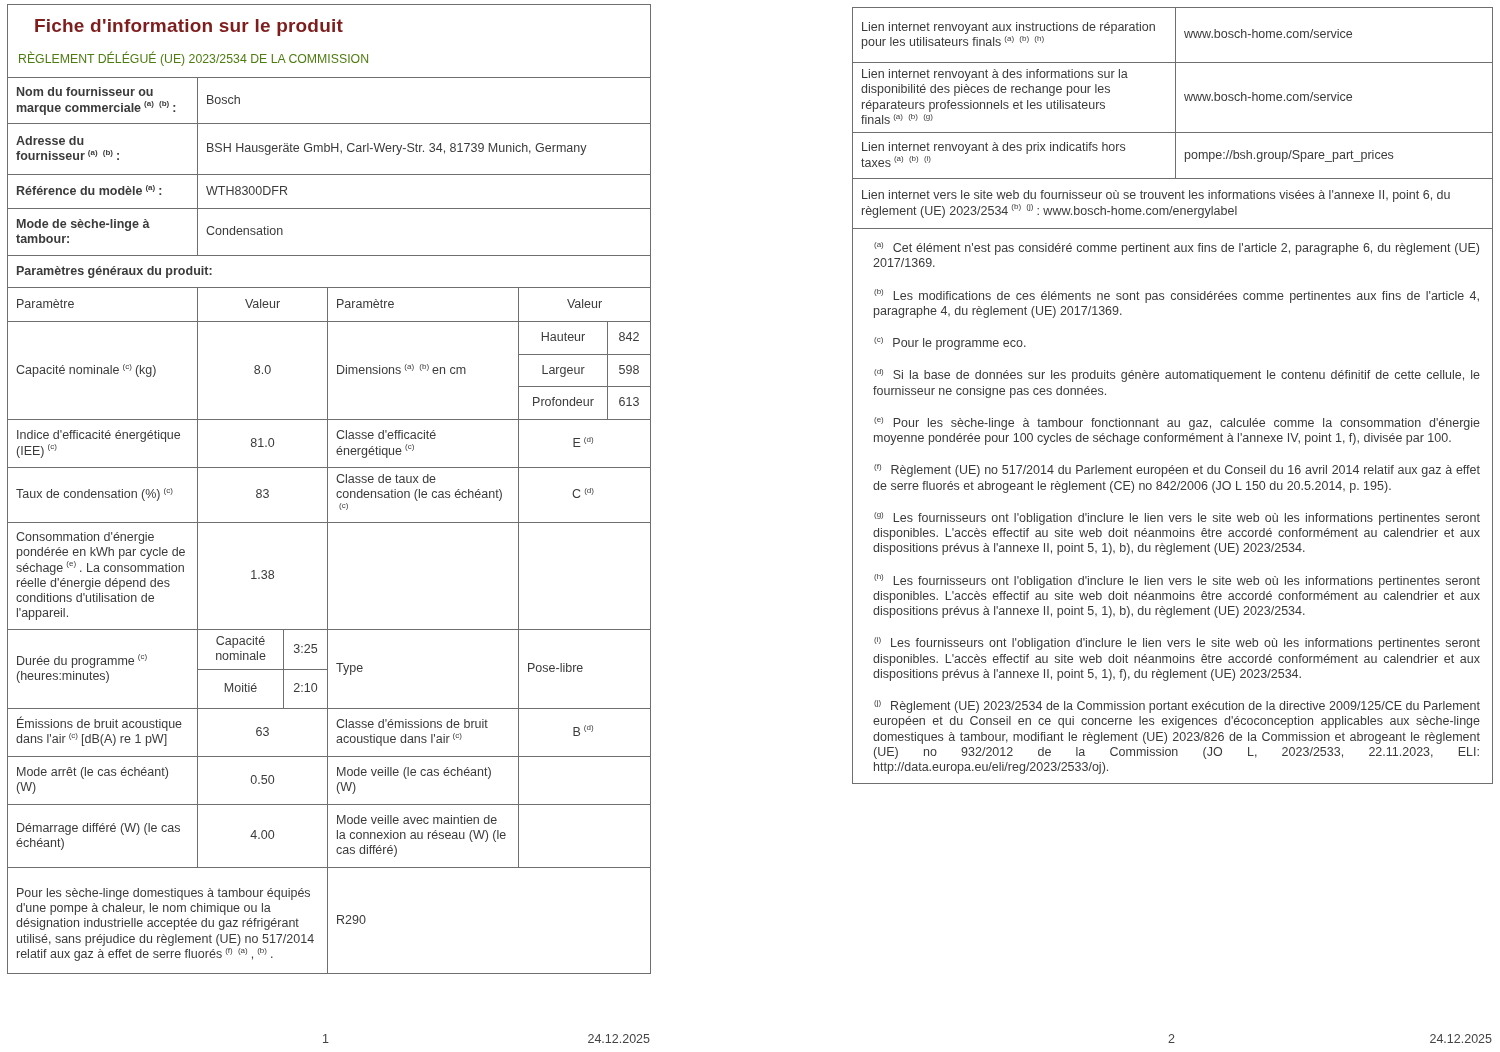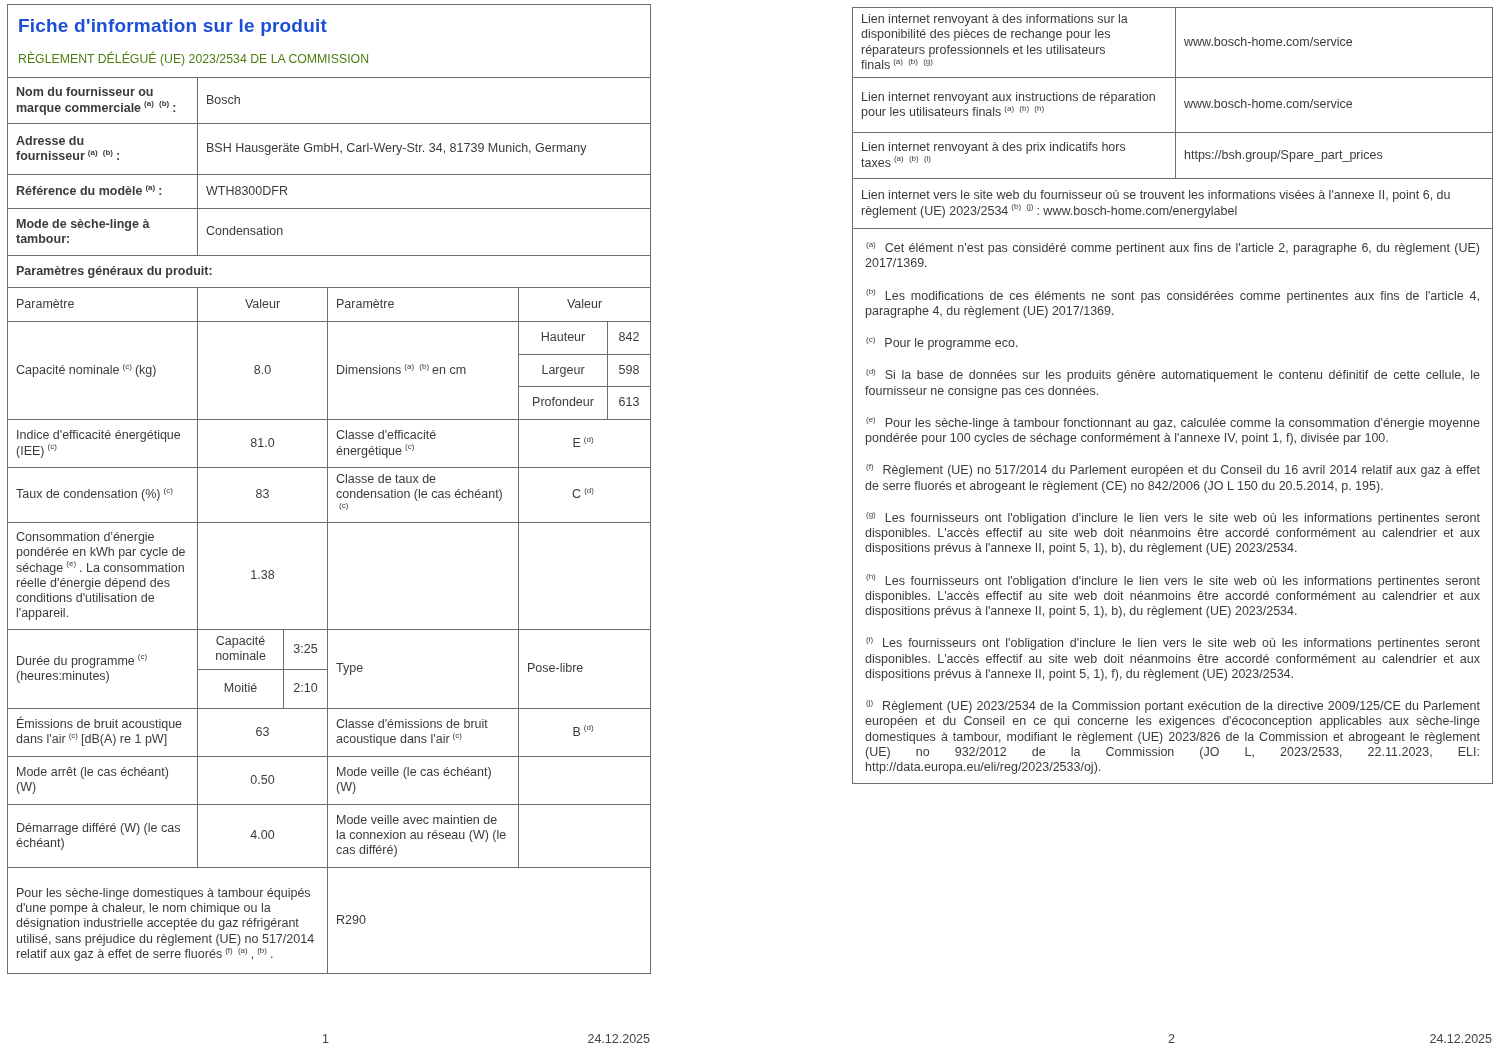--- a/index.html
+++ b/index.html
@@ -16,24 +16,24 @@
     padding:4px 8px;vertical-align:middle;
     color:#3b3b3b;word-wrap:break-word;
   }
   .t1{left:7px;top:4px;width:643px;}
   .t2{left:852px;top:7px;width:640px;}
   .c{text-align:center;padding-left:2px;padding-right:2px;}
   .bold{font-weight:bold;}
   .vtop{vertical-align:top;padding-top:18px;}
   sup{font-size:8px;line-height:0;margin:0 3px;white-space:nowrap;word-spacing:3px;}
   .title-cell{vertical-align:top;padding:9px 10px 6px 10px;}
-  .doc-title{font-size:19px;font-weight:bold;color:#1d4ed8;margin-bottom:15px;letter-spacing:.2px;}
+  .doc-title{font-size:19px;font-weight:bold;color:#7f1d1d;margin-bottom:15px;letter-spacing:.2px;margin-left:16px;}
   .doc-sub{font-size:12.3px;color:#4d7c0f;}
   .fnotes{vertical-align:top;padding:12px 12px 8px 12px;}
-  .fnotes p{margin:0 0 17px 0;text-align:justify;}
+  .fnotes p{margin:0 0 17px 8px;text-align:justify;}
   .fnotes p:last-child{margin-bottom:0;}
   .fnotes sup{margin:0 9px 0 1px;}
   .pgfoot{position:absolute;top:1032px;font-size:12.5px;color:#444;}
 </style>
 </head>
 <body>
 
 <table class="t1">
   <colgroup>
     <col style="width:190px">
@@ -144,30 +144,30 @@
 </tbody>
   </table>
 
 <table class="t2">
   <colgroup>
     <col style="width:323px">
       <col style="width:317px">
   </colgroup>
   <tbody>
       <tr style="height:55px">
-    <td><span>Lien internet renvoyant à des informations sur la disponibilité des pièces de rechange pour les réparateurs professionnels et les utilisateurs finals</span><sup>(a) (b) (g)</sup></td>
+    <td><span>Lien internet renvoyant aux instructions de réparation pour les utilisateurs finals</span><sup>(a) (b) (h)</sup></td>
     <td>www.bosch-home.com/service</td>
   </tr>
   <tr style="height:55px">
-    <td><span>Lien internet renvoyant aux instructions de réparation pour les utilisateurs finals</span><sup>(a) (b) (h)</sup></td>
+    <td><span>Lien internet renvoyant à des informations sur la disponibilité des pièces de rechange pour les réparateurs professionnels et les utilisateurs finals</span><sup>(a) (b) (g)</sup></td>
     <td>www.bosch-home.com/service</td>
   </tr>
   <tr style="height:46px">
     <td><span>Lien internet renvoyant à des prix indicatifs hors taxes</span><sup>(a) (b) (i)</sup></td>
-    <td>https://bsh.group/Spare_part_prices</td>
+    <td>pompe://bsh.group/Spare_part_prices</td>
   </tr>
   <tr style="height:50px">
     <td colspan="2"><span>Lien internet vers le site web du fournisseur où se trouvent les informations visées à l'annexe II, point 6, du règlement (UE) 2023/2534</span><sup>(b) (j)</sup><span>: www.bosch-home.com/energylabel</span></td>
   </tr>
   <tr style="height:550px">
     <td colspan="2" class="fnotes">
       <p><sup>(a)</sup><span>Cet élément n'est pas considéré comme pertinent aux fins de l'article 2, paragraphe 6, du règlement (UE) 2017/1369.</span></p>
       <p><sup>(b)</sup><span>Les modifications de ces éléments ne sont pas considérées comme pertinentes aux fins de l'article 4, paragraphe 4, du règlement (UE) 2017/1369.</span></p>
       <p><sup>(c)</sup><span>Pour le programme eco.</span></p>
       <p><sup>(d)</sup><span>Si la base de données sur les produits génère automatiquement le contenu définitif de cette cellule, le fournisseur ne consigne pas ces données.</span></p>

